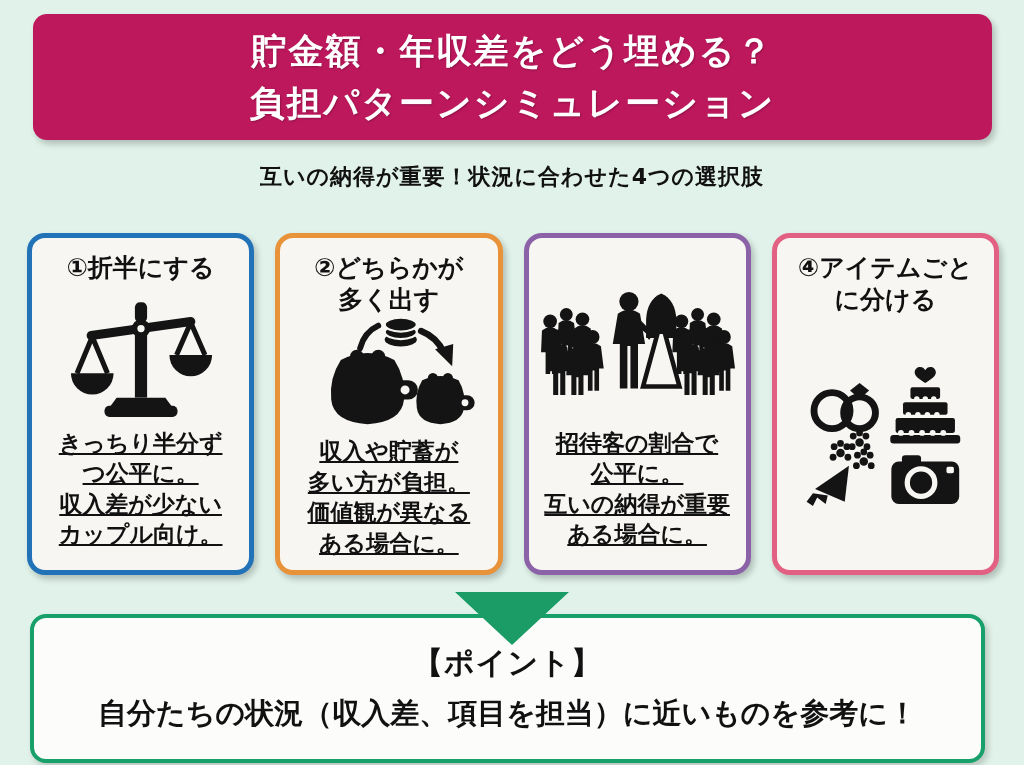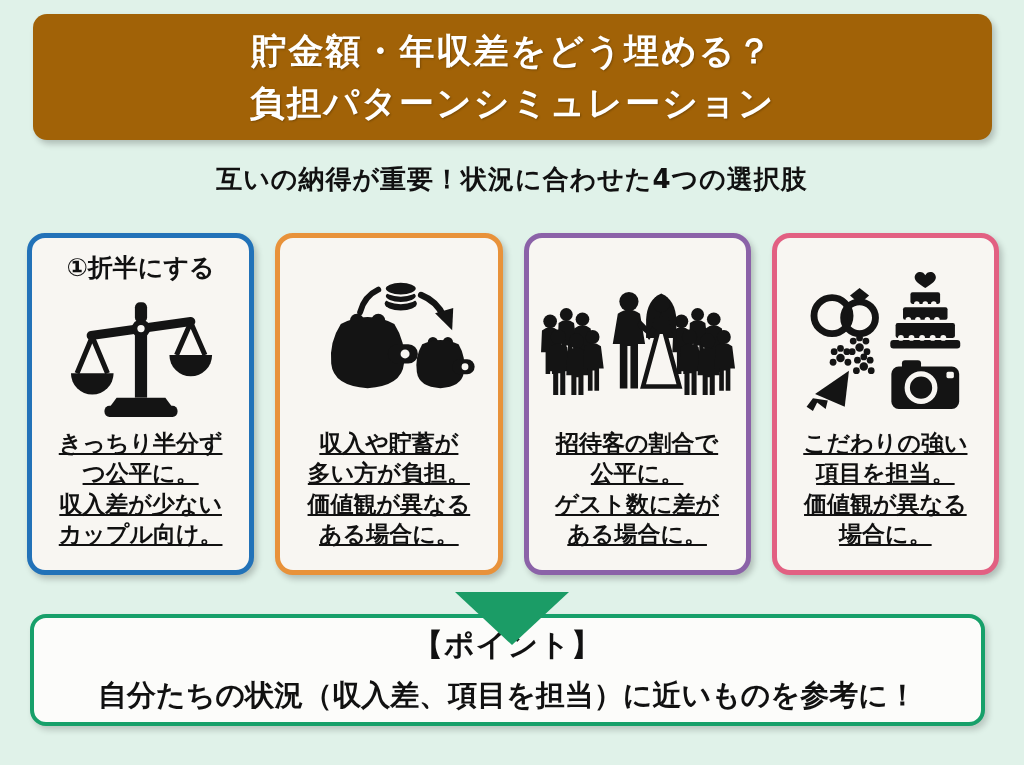--- a/index.html
+++ b/index.html
@@ -6,33 +6,33 @@
   body{
     width:1024px;height:765px;
     font-family:"DejaVu Sans","Liberation Sans",sans-serif;
     background:#dff1e8;
     color:#111;
   }
   .page{position:relative;width:1024px;height:765px;background:#e0f2e9;overflow:hidden;}
 
   .header{
     position:absolute;left:33px;top:14px;width:959px;height:126px;
-    background:#a16207;border-radius:14px;
+    background:#be185d;border-radius:14px;
     box-shadow:3px 4px 6px rgba(0,0,0,.22);
     display:flex;align-items:center;justify-content:center;
   }
   .header .title{
     color:#fff;font-size:35px;font-weight:700;letter-spacing:2px;
     text-align:center;line-height:1.5;white-space:pre-line;
     text-shadow:1px 1px 2px rgba(0,0,0,.25);
   }
 
   .subtitle{
     position:absolute;left:0;top:162px;width:1024px;
-    text-align:center;font-size:26px;font-weight:700;letter-spacing:1px;
+    text-align:center;font-size:22px;font-weight:700;letter-spacing:1px;
     white-space:pre-line;
   }
 
   .cards{
     position:absolute;left:27px;top:233px;width:972px;height:342px;
     display:flex;gap:21px;
   }
   .card{
     flex:1;background:#f8f6f2;border:5px solid #999;border-radius:18px;
     box-shadow:3px 4px 6px rgba(0,0,0,.22);
@@ -49,21 +49,21 @@
   .card-body{
     font-size:23px;font-weight:700;text-align:center;line-height:1.33;
     white-space:pre-line;margin-bottom:4px;letter-spacing:0px;text-decoration:underline;
   }
 
   .down-arrow{
     position:absolute;left:455px;top:592px;z-index:3;
   }
 
   .point-box{
-    position:absolute;left:30px;top:614px;width:955px;height:112px;
+    position:absolute;left:30px;top:614px;width:955px;height:149px;
     background:#fcfcfa;border:4px solid #17a06a;border-radius:16px;
     box-shadow:3px 4px 6px rgba(0,0,0,.18);
     display:flex;flex-direction:column;align-items:center;justify-content:center;
     box-sizing:border-box;z-index:2;
   }
   .point-heading{font-size:30px;font-weight:700;letter-spacing:1px;}
   .point-body{font-size:29px;font-weight:700;letter-spacing:0px;margin-top:10px;}
 
   svg .ink{fill:#141414;}
   svg .paper{fill:#f8f6f2;}
@@ -105,20 +105,22 @@
           <circle class="paper" cx="70" cy="38" r="3.6"></circle>
         </svg>
       </div>
       <div class="card-body">きっちり半分ず
 つ公平に。
 収入差が少ない
 カップル向け。</div>
     </div>
 
     <div class="card" style="border-color: rgb(232, 146, 58);">
+      <div class="card-title">②どちらかが
+多く出す</div>
       <div class="card-icon">
         <svg width="182" height="120" viewBox="0 0 170 112">
           <g class="ink">
             <ellipse cx="96" cy="22" rx="15" ry="6.5"></ellipse>
             <ellipse cx="96" cy="15" rx="15" ry="6.5" stroke="#f8f6f2" stroke-width="2"></ellipse>
             <ellipse cx="96" cy="8" rx="15" ry="6.5" stroke="#f8f6f2" stroke-width="2"></ellipse>
           </g>
           <path d="M58 30 Q62 15 75 9" stroke="#141414" stroke-width="5.5" fill="none" stroke-linecap="round"></path>
           <path d="M115 14 Q130 20 136 34" stroke="#141414" stroke-width="6" fill="none" stroke-linecap="round"></path>
           <path class="ink" d="M128 31 L144 47 L145 26 Z"></path>
@@ -178,25 +180,27 @@
             <path class="ink" d="M124 8 q-14 6 -15 26 l0 18 h30 l0 -18 q-1 -20 -15 -26 Z"></path>
             <circle class="ink" cx="124" cy="18" r="8.5"></circle>
             <path d="M124 34 L106 100 L142 100 Z" fill="#f8f6f2" stroke="#141414" stroke-width="4.5"></path>
             <path class="ink" d="M117 32 h14 l4 16 h-22 Z"></path>
             <path class="ink" d="M119 44 l-7 10 -3 -4 6 -9 Z"></path>
           </g>
         </svg>
       </div>
       <div class="card-body">招待客の割合で
 公平に。
-ゲスト数に差が
+互いの納得が重要
 ある場合に。</div>
     </div>
 
     <div class="card" style="border-color: rgb(226, 96, 130);">
+      <div class="card-title">④アイテムごと
+に分ける</div>
       <div class="card-icon">
         <svg width="176" height="142" viewBox="0 0 160 134">
 
           <circle cx="30" cy="44" r="17" fill="none" stroke="#141414" stroke-width="6.5"></circle>
           <circle cx="56" cy="46" r="15" fill="none" stroke="#141414" stroke-width="6.5"></circle>
           <path class="ink" d="M56 18 l9 7 -9 8 -9 -8 Z"></path>
 
           <g class="ink">
             <path d="M118 6 c-2 -5 -10 -4 -10 2 c0 4 6 7 10 10 c4 -3 10 -6 10 -10 c0 -6 -8 -7 -10 -2 Z"></path>
             <rect x="104" y="22" width="28" height="11" rx="2"></rect>
@@ -245,24 +249,20 @@
           </g>
 
           <g class="ink">
             <rect x="96" y="86" width="18" height="10" rx="3"></rect>
             <rect x="86" y="92" width="64" height="40" rx="7"></rect>
           </g>
           <circle cx="114" cy="112" r="13" fill="none" stroke="#f8f6f2" stroke-width="5"></circle>
           <rect x="138" y="97" width="7" height="6" rx="1.5" class="paper"></rect>
         </svg>
       </div>
-      <div class="card-body">こだわりの強い
-項目を担当。
-価値観が異なる
-場合に。</div>
     </div>
   </div>
 
   <svg class="down-arrow" width="114" height="53" viewBox="0 0 114 53">
     <polygon points="0,0 114,0 57,53" fill="#1b9c66"></polygon>
   </svg>
 
   <div class="point-box">
     <div class="point-heading">【ポイント】</div>
     <div class="point-body">自分たちの状況（収入差、項目を担当）に近いものを参考に！</div>

